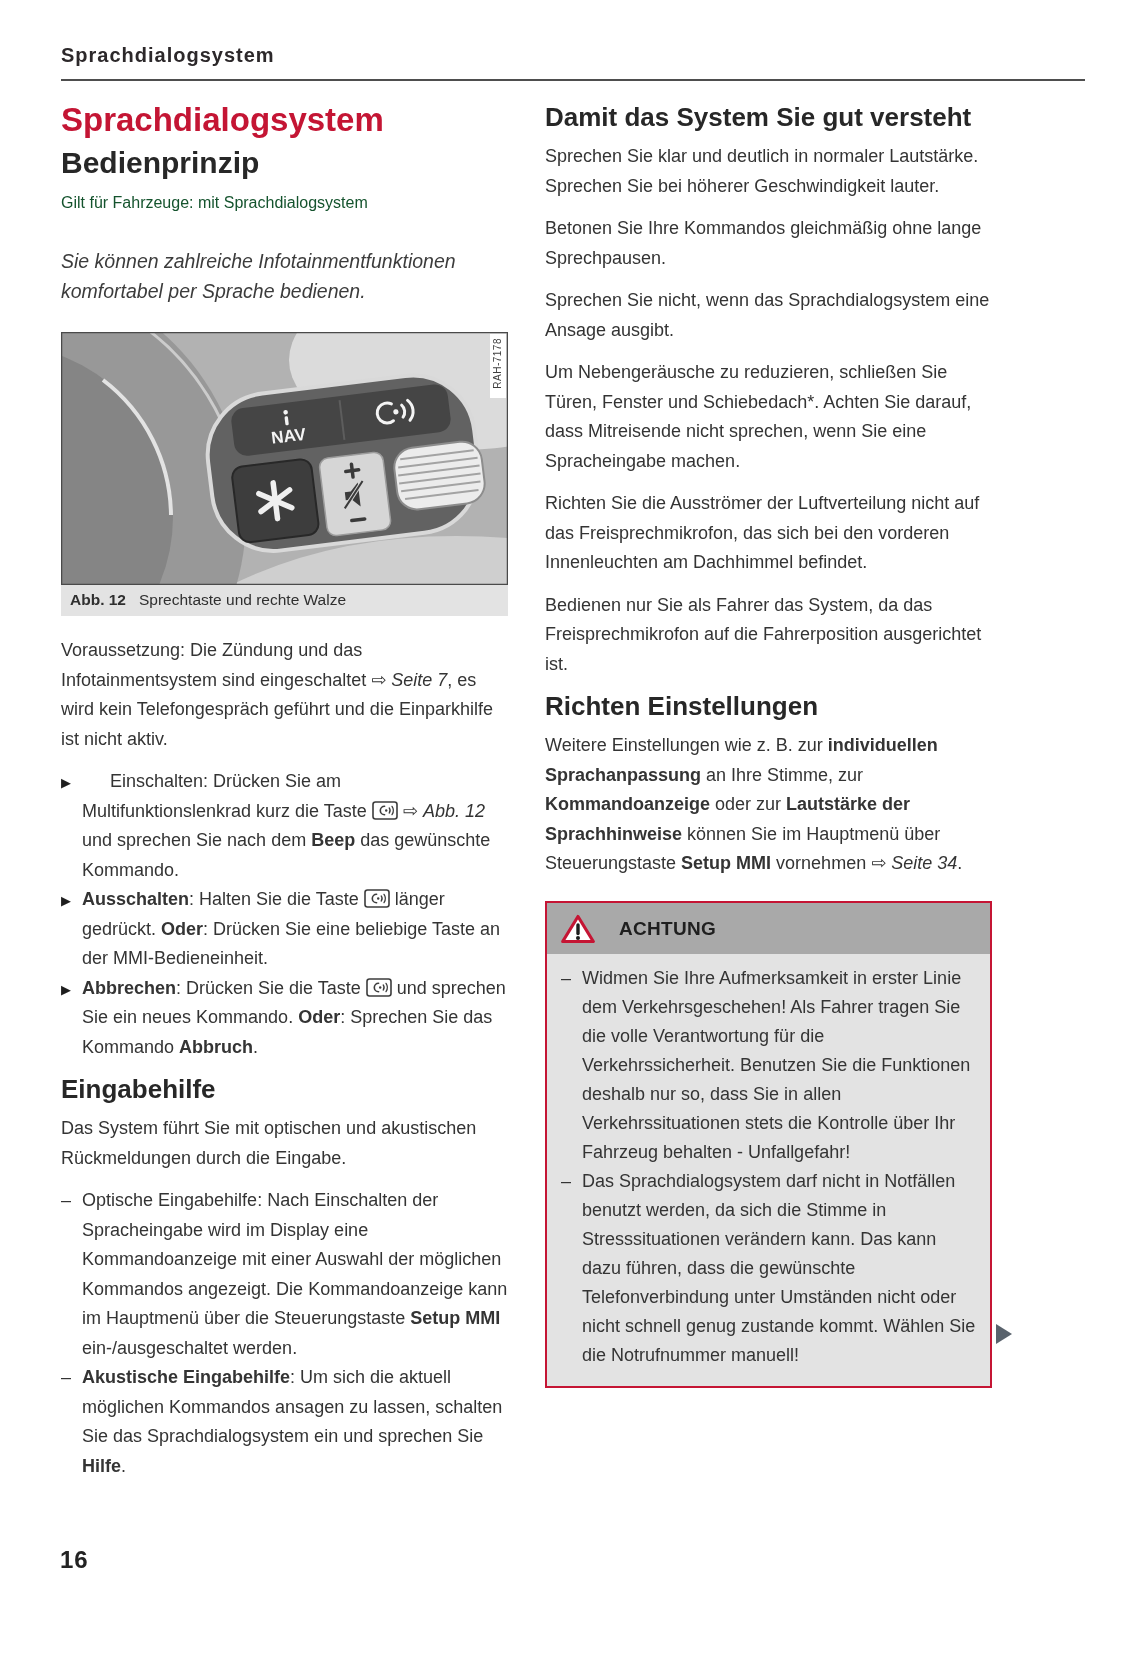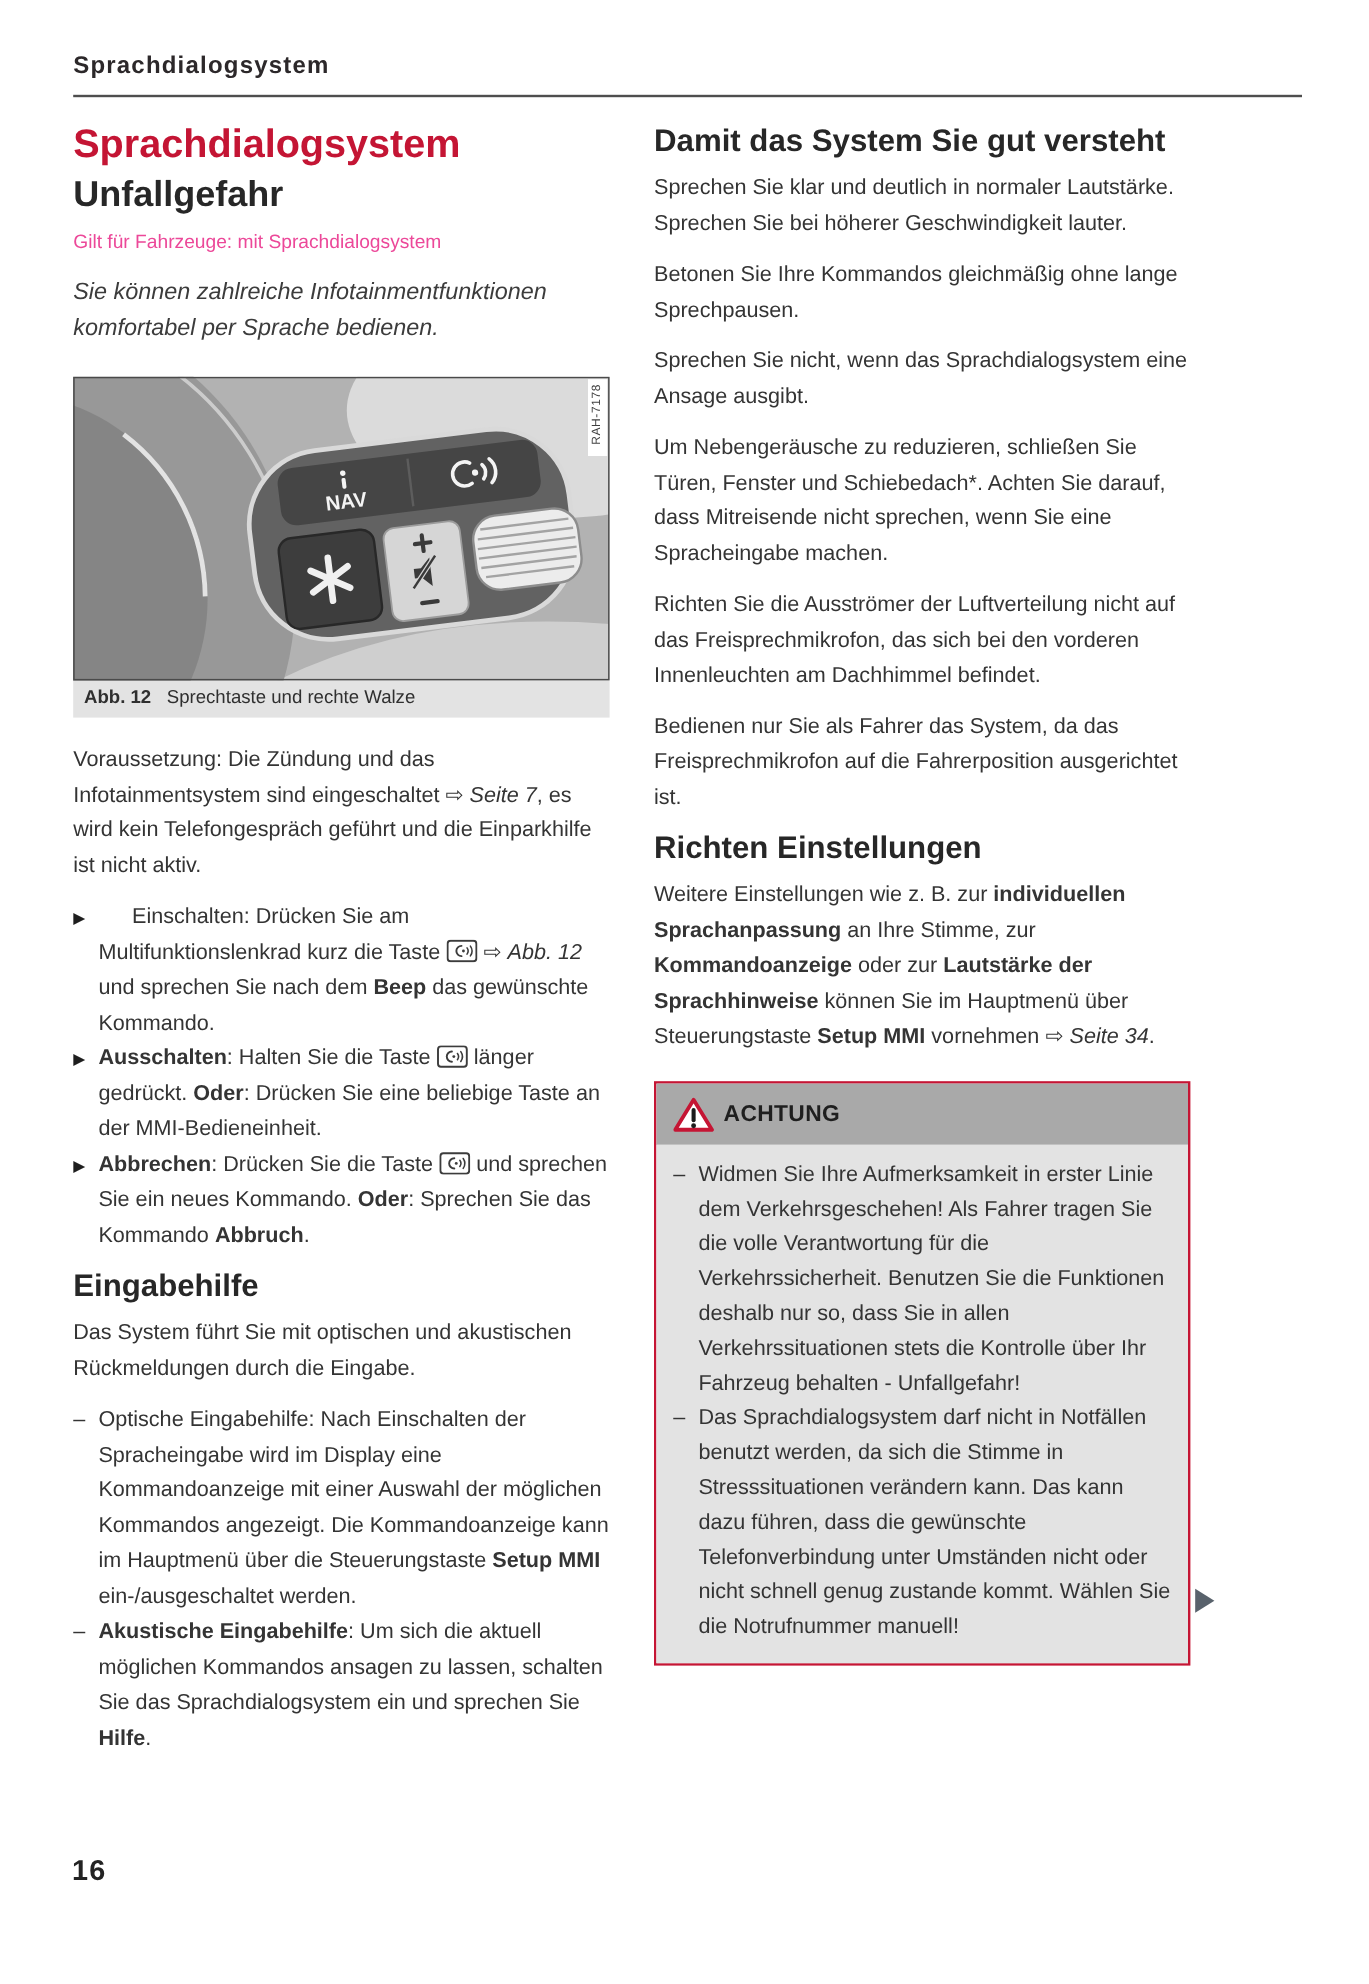--- a/index.html
+++ b/index.html
@@ -12,21 +12,21 @@
     position:absolute;left:61px;top:44px;font-size:20px;font-weight:bold;
     letter-spacing:1px;color:#2c282a;
   }
   .header-rule{position:absolute;left:61px;top:79px;width:1024px;height:2px;background:#4e4e4e;}
   .col{position:absolute;top:100px;}
   .col-left{left:61px;width:447px;}
   .col-right{left:545px;width:447px;}
   h1{margin:0 0 4px 0;font-size:33px;line-height:40px;color:#c41534;font-weight:bold;}
   h2{margin:0 0 10px 0;font-size:30px;line-height:38px;color:#272727;font-weight:bold;}
   h3{margin:14px 0 12px 0;font-size:26px;line-height:26px;color:#272727;font-weight:bold;}
-  .applicability{font-size:16px;line-height:22px;color:#ec4899;margin-bottom:14px;}
+  .applicability{font-size:16px;line-height:22px;color:#14532d;margin-bottom:32px;}
   .intro{font-size:19.5px;line-height:30px;font-style:italic;color:#3c3c3c;margin-bottom:26px;}
   p.body{font-size:18px;line-height:29.5px;margin:0 0 13px 0;}
   .figure{margin:0 0 20px 0;}
   .photo{position:relative;width:447px;height:253px;}
   .photo svg{display:block;}
   .figure-code{
     position:absolute;right:3px;top:3px;background:#ffffff;color:#3f3f3f;
     font-size:10px;letter-spacing:0.5px;padding:3px 2px;
     writing-mode:vertical-rl;transform:rotate(180deg);
   }
@@ -34,41 +34,41 @@
     background:#e3e3e3;font-size:15.5px;line-height:20px;color:#2f2f2f;
     padding:5px 9px 6px 9px;display:flex;gap:13px;align-items:baseline;
   }
   .cap-label{font-weight:bold;}
   .list{margin:0 0 13px 0;}
   .li{position:relative;padding-left:21px;font-size:18px;line-height:29.5px;}
   .li .marker{position:absolute;left:0;top:0;}
   .li .marker.tri{font-size:13px;top:1px;color:#1e1e1e;}
   .li .marker.dash{font-size:18px;color:#343434;}
   .warning{border:2px solid #c51534;margin-top:22px;}
-  .warning-header{background:#a9a9a9;display:flex;align-items:center;gap:8px;padding:11px 14px 10px 14px;}
+  .warning-header{background:#a9a9a9;display:flex;align-items:center;gap:24px;padding:11px 14px 10px 14px;}
   .warning-title{font-size:19px;font-weight:bold;color:#1f1f1f;letter-spacing:0.3px;}
   .warn-icon svg{display:block;}
   .warning-body{background:#e3e3e3;padding:10px 14px 16px 14px;}
   .warning-body .li{font-size:18px;line-height:29px;}
   .inline-icon svg{width:26px;height:19px;vertical-align:-3px;}
   .continue-arrow{
     position:absolute;left:996px;top:1324px;width:0;height:0;
     border-left:16px solid #59626c;border-top:10px solid transparent;border-bottom:10px solid transparent;
   }
   .page-number{position:absolute;left:60px;top:1546px;font-size:24px;font-weight:bold;color:#232323;letter-spacing:1px;}
 </style>
 </head>
 <body>
 
 <div class="running-header">Sprachdialogsystem</div>
 <div class="header-rule"></div>
 
 <div class="col col-left">
   <h1>Sprachdialogsystem</h1>
-  <h2>Unfallgefahr</h2>
+  <h2>Bedienprinzip</h2>
   <div class="applicability">Gilt für Fahrzeuge: mit Sprachdialogsystem</div>
   <div class="intro">Sie können zahlreiche Infotainmentfunktionen komfortabel per Sprache bedienen.</div>
 
   <figure class="figure">
     <div class="photo">
       <svg viewBox="0 0 447 253" width="447" height="253">
         <rect x="0" y="0" width="447" height="253" fill="#b2b2b2"></rect>
         <ellipse cx="400" cy="28" rx="172" ry="90" fill="#dbdbdb"></ellipse>
         <path d="M170 253 Q290 194 447 206 L447 253 Z" fill="#cfcfcf"></path>
         <circle cx="-60" cy="185" r="245" fill="#989898"></circle>

